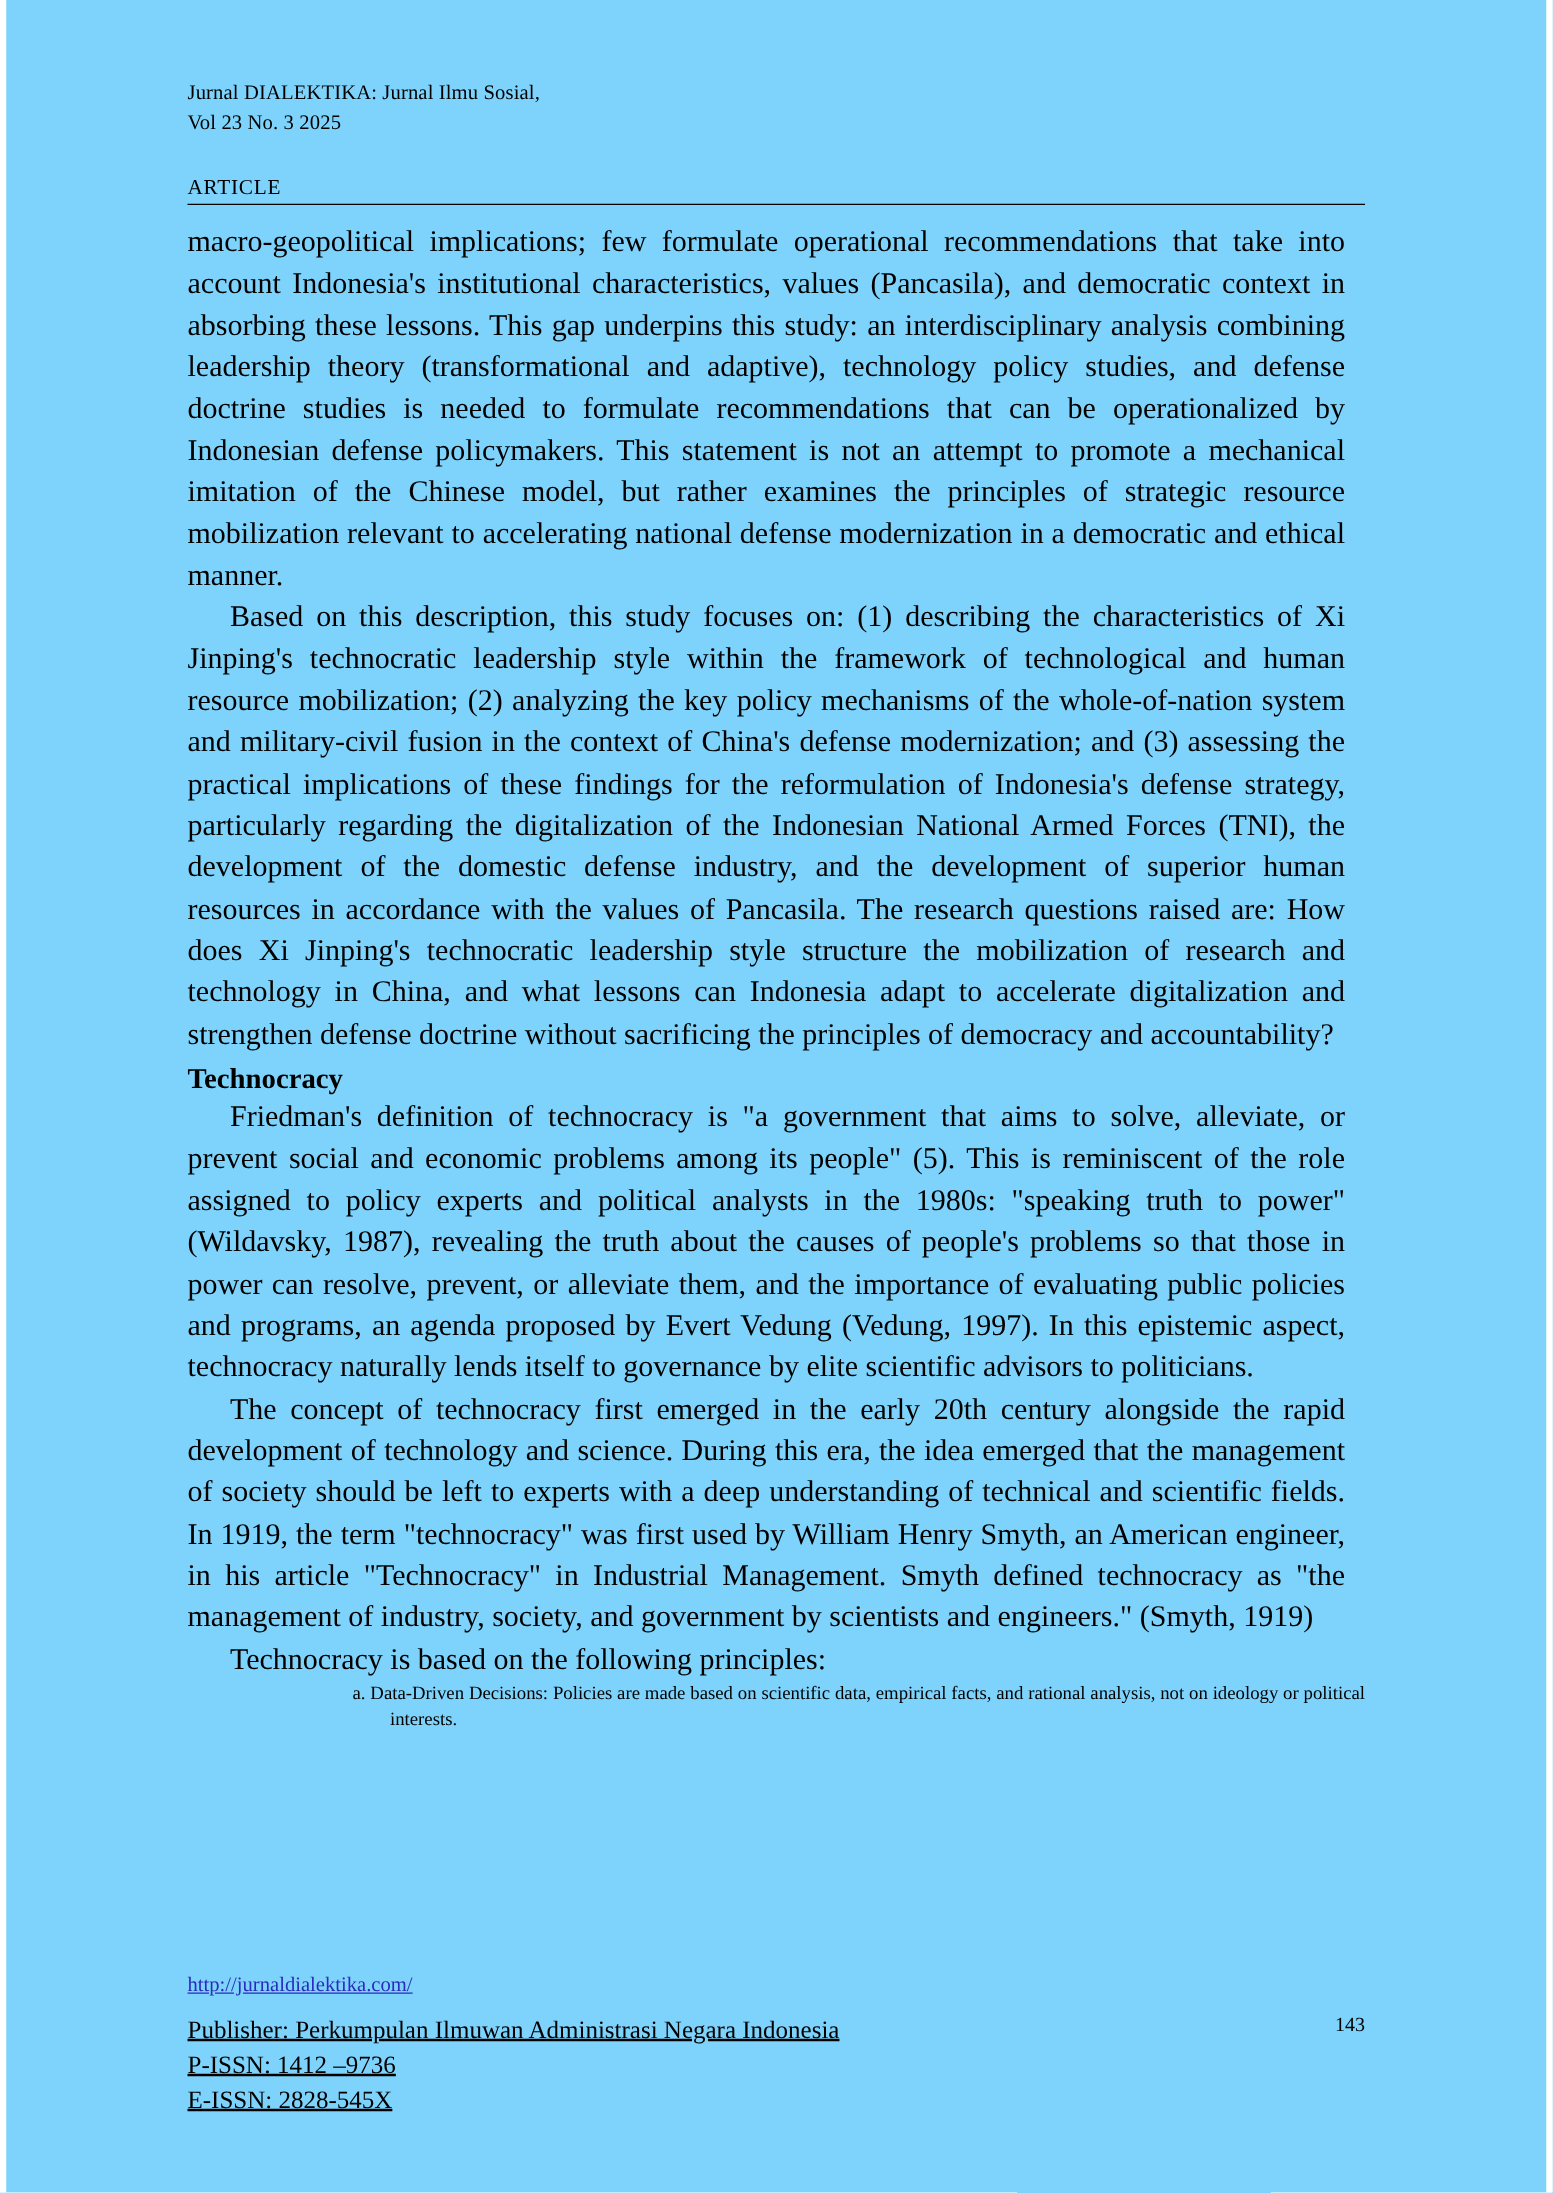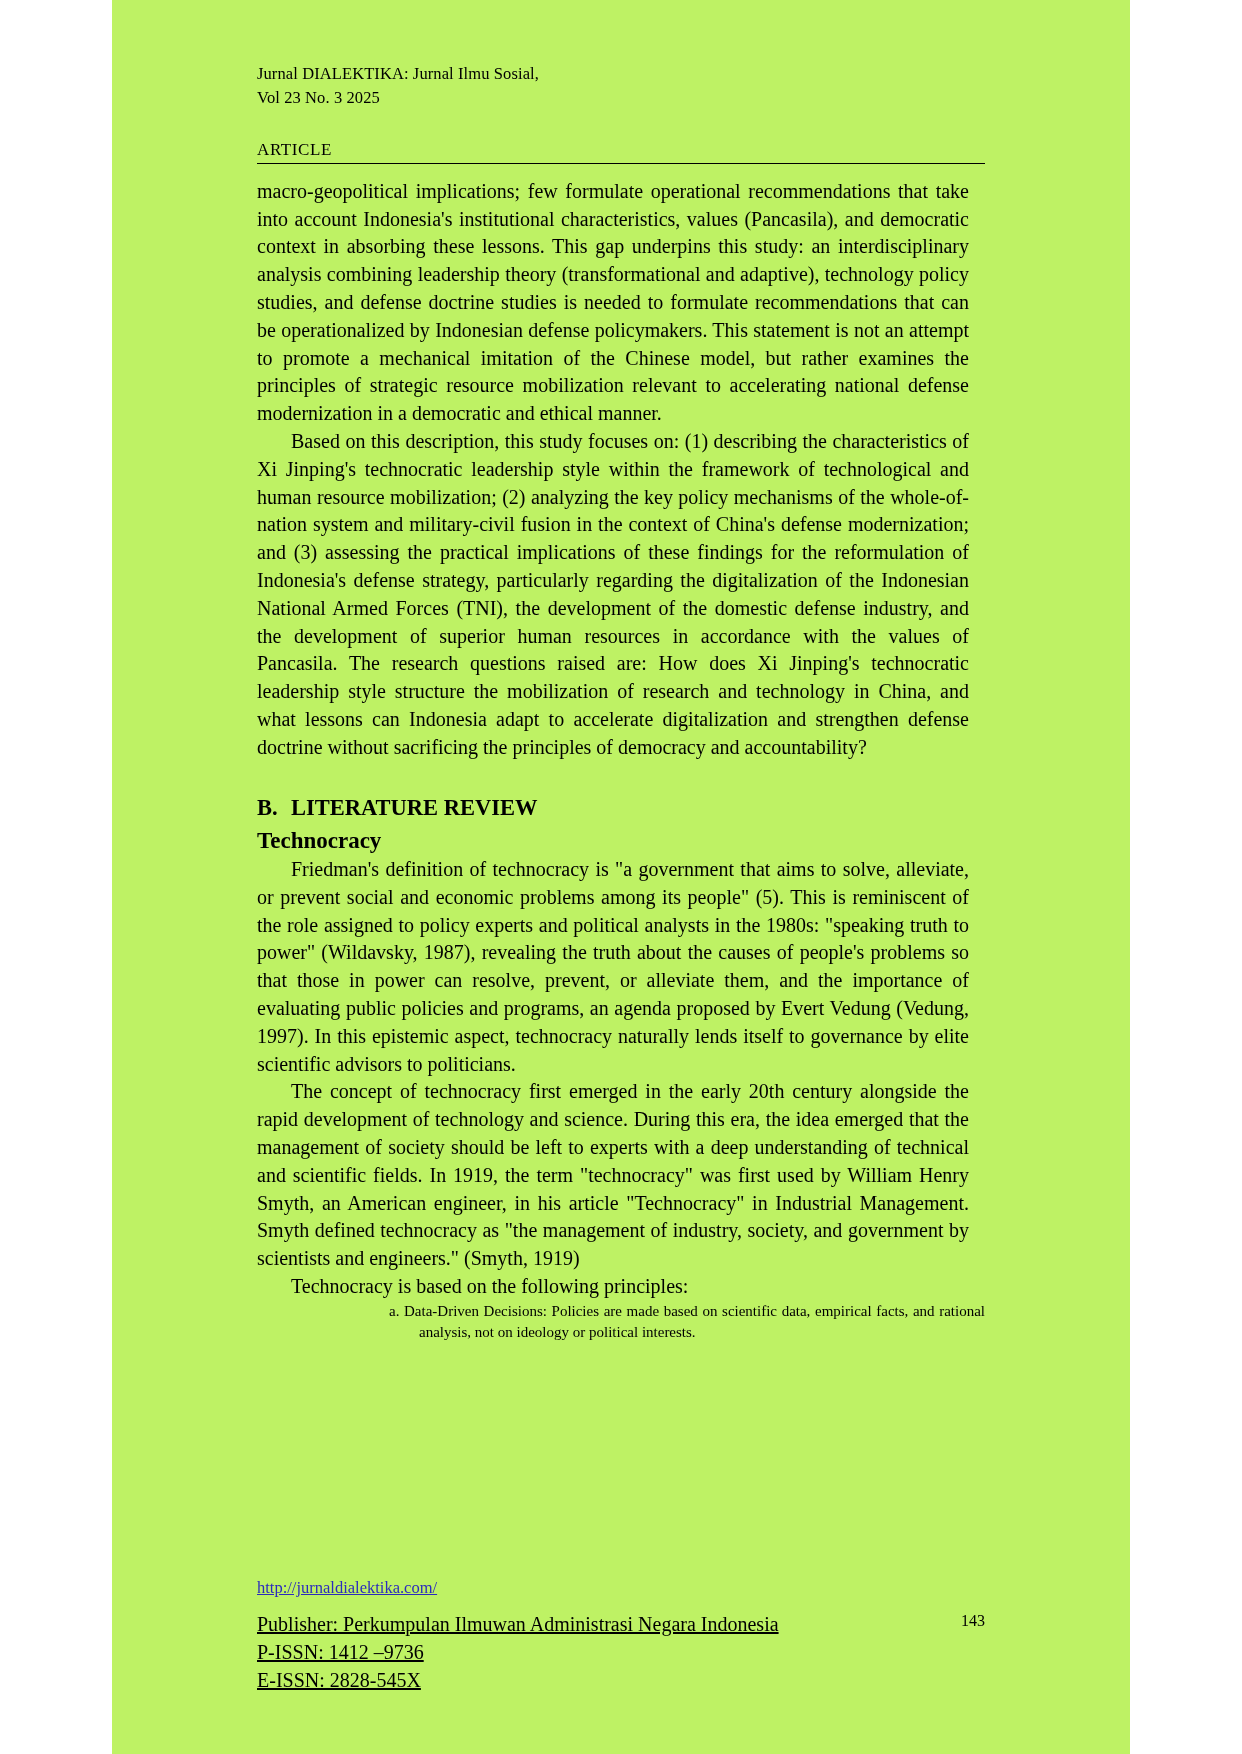--- a/index.html
+++ b/index.html
@@ -2,24 +2,24 @@
 <html><head>
 <meta charset="utf-8">
 <style>
   html, body {
     margin: 0;
     padding: 0;
     background: #ffffff;
   }
   .page {
     position: relative;
-    width: 1018px;
+    width: 1232px;
     height: 1754px;
     margin: 0 auto;
-    background: #bef264;
+    background: #7dd3fc;
     box-sizing: border-box;
     font-family: "Liberation Serif", serif;
     color: #000000;
   }
   .content {
     position: absolute;
     left: 145px;
     right: 145px;
     top: 62px;
   }
@@ -34,21 +34,21 @@
     font-size: 17px;
     letter-spacing: 0.6px;
     margin-top: 30px;
   }
   .rule {
     border-bottom: 1.6px solid #000;
     margin-top: 3px;
     margin-bottom: 14px;
   }
   p.body {
-    font-size: 20px;
+    font-size: 24px;
     line-height: 1.39;
     text-align: justify;
     text-justify: inter-word;
     margin: 0 16px 0 0;
     hyphens: none;
   }
   p.body.indent {
     text-indent: 34px;
   }
   h2.section {
@@ -122,23 +122,20 @@
       <div class="header-line1">Jurnal DIALEKTIKA: Jurnal Ilmu Sosial,</div>
       <div class="header-line2">Vol 23 No. 3 2025</div>
     </div>
 
     <div class="article-label">ARTICLE</div>
     <div class="rule"></div>
 
     <p class="body">macro-geopolitical implications; few formulate operational recommendations that take into account Indonesia's institutional characteristics, values (Pancasila), and democratic context in absorbing these lessons. This gap underpins this study: an interdisciplinary analysis combining leadership theory (transformational and adaptive), technology policy studies, and defense doctrine studies is needed to formulate recommendations that can be operationalized by Indonesian defense policymakers. This statement is not an attempt to promote a mechanical imitation of the Chinese model, but rather examines the principles of strategic resource mobilization relevant to accelerating national defense modernization in a democratic and ethical manner.</p>
     <p class="body indent">Based on this description, this study focuses on: (1) describing the characteristics of Xi Jinping's technocratic leadership style within the framework of technological and human resource mobilization; (2) analyzing the key policy mechanisms of the whole-of-nation system and military-civil fusion in the context of China's defense modernization; and (3) assessing the practical implications of these findings for the reformulation of Indonesia's defense strategy, particularly regarding the digitalization of the Indonesian National Armed Forces (TNI), the development of the domestic defense industry, and the development of superior human resources in accordance with the values of Pancasila. The research questions raised are: How does Xi Jinping's technocratic leadership style structure the mobilization of research and technology in China, and what lessons can Indonesia adapt to accelerate digitalization and strengthen defense doctrine without sacrificing the principles of democracy and accountability?</p>
 
-    <h2 class="section">
-      <span class="sec-num">B.</span><span>LITERATURE REVIEW</span>
-    </h2>
     <h3 class="subsection">Technocracy</h3>
 
     <p class="body indent">Friedman's definition of technocracy is "a government that aims to solve, alleviate, or prevent social and economic problems among its people" (5). This is reminiscent of the role assigned to policy experts and political analysts in the 1980s: "speaking truth to power" (Wildavsky, 1987), revealing the truth about the causes of people's problems so that those in power can resolve, prevent, or alleviate them, and the importance of evaluating public policies and programs, an agenda proposed by Evert Vedung (Vedung, 1997). In this epistemic aspect, technocracy naturally lends itself to governance by elite scientific advisors to politicians.</p>
     <p class="body indent">The concept of technocracy first emerged in the early 20th century alongside the rapid development of technology and science. During this era, the idea emerged that the management of society should be left to experts with a deep understanding of technical and scientific fields. In 1919, the term "technocracy" was first used by William Henry Smyth, an American engineer, in his article "Technocracy" in Industrial Management. Smyth defined technocracy as "the management of industry, society, and government by scientists and engineers." (Smyth, 1919)</p>
     <p class="body indent">Technocracy is based on the following principles:</p>
 
     <ol class="principles">
       <li>a. Data-Driven Decisions: Policies are made based on scientific data, empirical facts, and rational analysis, not on ideology or political interests.</li>
     </ol>
 

